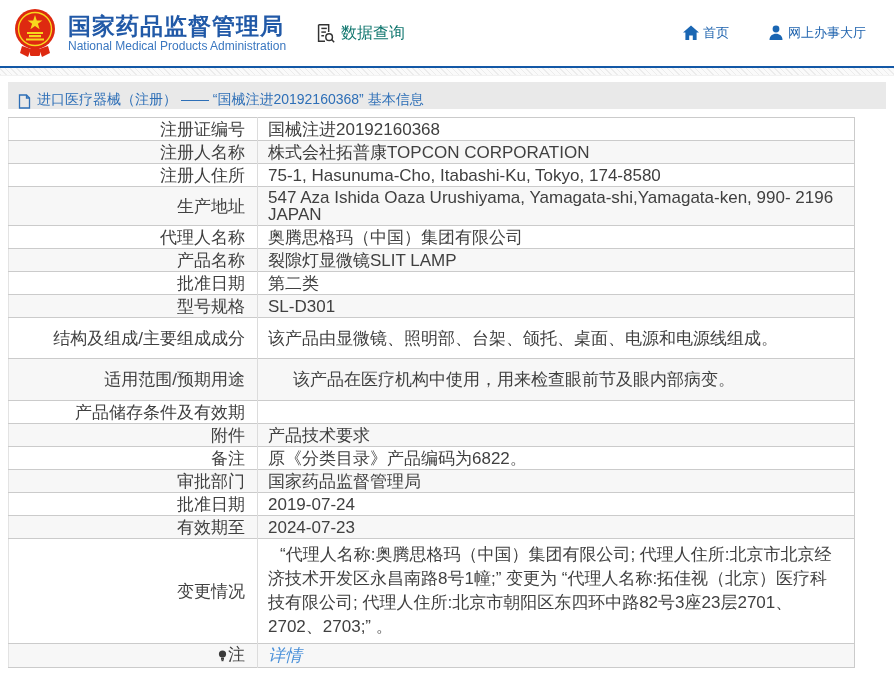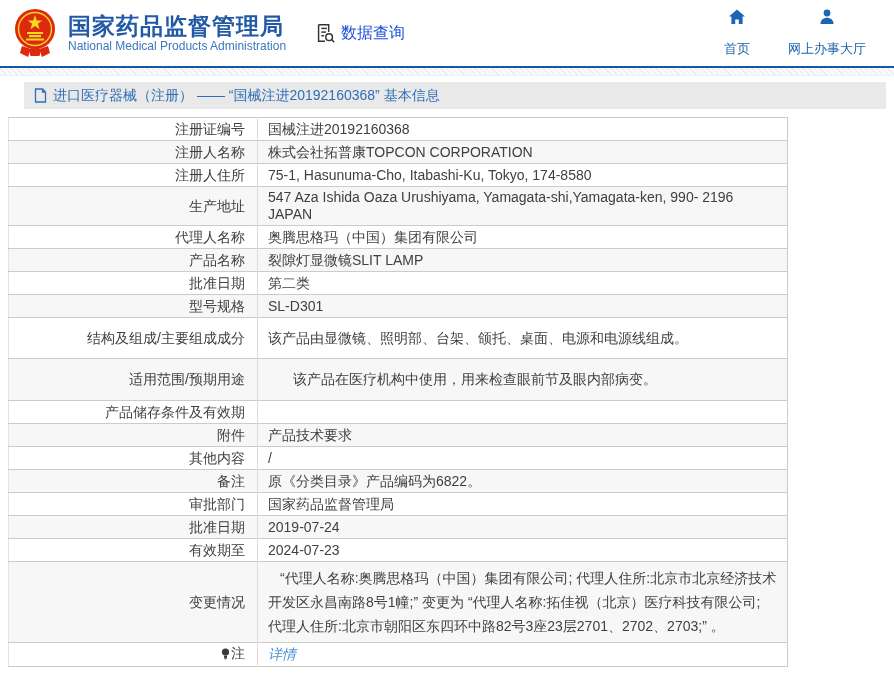--- a/index.html
+++ b/index.html
@@ -31,69 +31,69 @@
     font-size: 12px;
     color: #3a77c0;
     line-height: 14px;
   }
   .dataquery {
     display: flex;
     align-items: center;
     gap: 5px;
     margin-left: 28px;
     font-size: 16px;
-    color: #1d4ed8;
+    color: #0f766e;
     cursor: pointer;
   }
   .dataquery svg { width: 22px; height: 22px; }
   .spacer { flex: 1; }
   .nav { display: flex; gap: 38px; margin-right: 14px; }
   .nav-item {
     display: flex;
-    flex-direction: column;
+    flex-direction: row;
     align-items: center;
-    gap: 14px;
+    gap: 3px;
     font-size: 13px;
     color: #1f63ae;
     cursor: pointer;
   }
   .nav-item svg { width: 18px; height: 18px; }
 
   
   .blue-line { height: 2px; background: #1358a6; }
   .hatch {
     height: 8px;
     background: repeating-linear-gradient(
       45deg,
       #ececec 0, #ececec 1px,
       #fafafa 1px, #fafafa 4px
     );
     border-bottom: 1px solid #f2f2f2;
   }
 
   
   .breadcrumb {
-    margin: 6px 8px 0 24px;
+    margin: 6px 8px 0 8px;
     height: 27px;
     background: #e9e9e9;
     display: flex;
-    align-items: center;
+    align-items: flex-end;
     gap: 6px;
     padding-left: 10px;
     font-size: 14px;
     color: #2e6fb7;
   }
   .breadcrumb svg { width: 13px; height: 15px; flex: 0 0 auto; }
 
   
   .info-table {
     margin: 8px 8px 0 8px;
-    width: 780px;
+    width: 847px;
     border-collapse: collapse;
-    font-size: 14px;
+    font-size: 17px;
     color: #404040;
     border-top: 1px solid #cbcbcb;
     border-bottom: 1px solid #cbcbcb;
     border-left: 1px solid #e3e3e3;
     border-right: 1px solid #cbcbcb;
   }
   .info-table tr { border-bottom: 1px solid #cbcbcb; }
   .info-table tr:nth-child(even) { background: #f7f7f7; }
   .info-table td { vertical-align: middle; }
   td.cell-label {
@@ -224,24 +224,20 @@
     </tr>
     <tr>
       <td class="cell-label">产品储存条件及有效期</td>
       <td class="cell-value"></td>
     </tr>
     <tr>
       <td class="cell-label">附件</td>
       <td class="cell-value">产品技术要求</td>
     </tr>
     <tr>
-      <td class="cell-label">其他内容</td>
-      <td class="cell-value">/</td>
-    </tr>
-    <tr>
       <td class="cell-label">备注</td>
       <td class="cell-value">原《分类目录》产品编码为6822。</td>
     </tr>
     <tr>
       <td class="cell-label">审批部门</td>
       <td class="cell-value">国家药品监督管理局</td>
     </tr>
     <tr>
       <td class="cell-label">批准日期</td>
       <td class="cell-value">2019-07-24</td>

